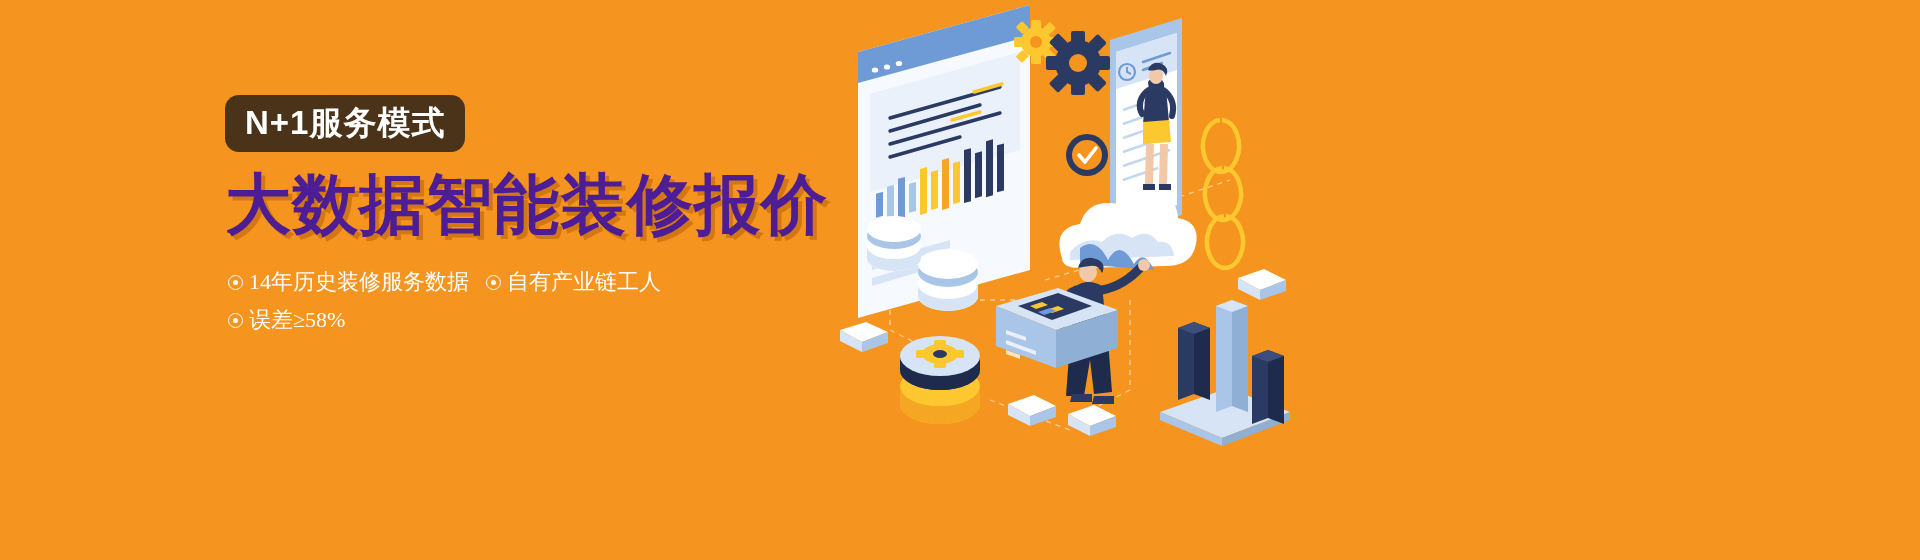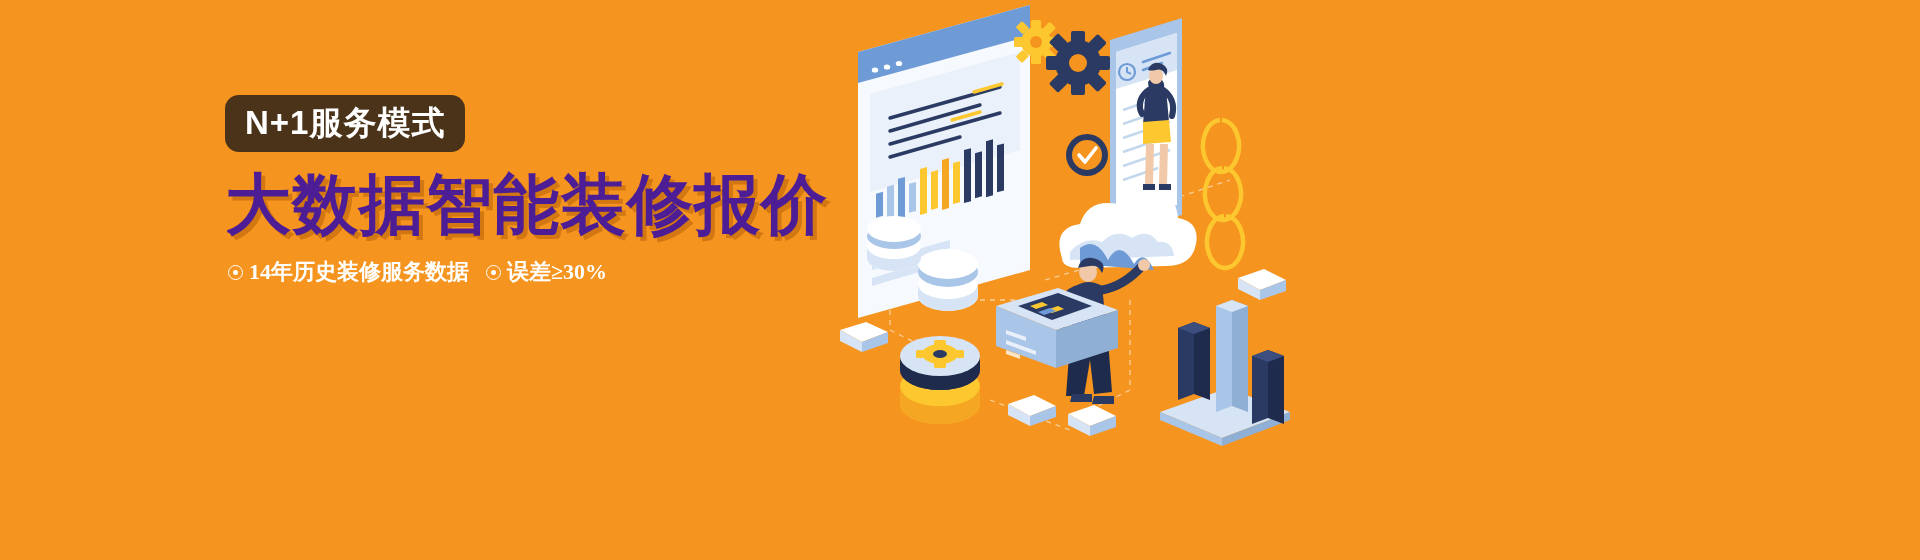--- a/index.html
+++ b/index.html
@@ -37,27 +37,26 @@
     font-weight:bold;
     font-size:66px;
     line-height:1.02;
     color:#4c1d95;
     letter-spacing:1px;
     white-space:nowrap;
     text-shadow:4px 4px 0 rgba(180,95,10,0.55);
   }
 
   .bullets {
-    margin-top:15px;
+    margin-top:25px;
     margin-left:3px;
     display:grid;
     grid-template-columns:258px auto;
     grid-auto-rows:38px;
     align-items:center;
-    font-weight:bold;
   }
   .bullet {
     display:flex; align-items:center;
     font-family:"Liberation Serif", serif;
     font-size:22px;
     color:#FFFFFF;
     white-space:nowrap;
   }
   .dot-icon {
     width:15px; height:15px; border-radius:50%;
@@ -84,28 +83,34 @@
 
     <div class="bullets">
 
       <div class="bullet">
         <span class="dot-icon">
             <i></i>
           </span>
         <span>14年历史装修服务数据</span>
       </div>
 
-
-
-
       <div class="bullet">
         <span class="dot-icon">
             <i></i>
           </span>
-        <span>误差≥30%</span>
+        <span>自有产业链工人</span>
+      </div>
+
+
+
+      <div class="bullet">
+        <span class="dot-icon">
+            <i></i>
+          </span>
+        <span>误差≥58%</span>
       </div>
 
       <div class="bullet"></div>
 
     </div>
   </div>
 
   <div id="illo">
     <svg width="560" height="470" viewBox="0 0 560 470" xmlns="http://www.w3.org/2000/svg">
 

